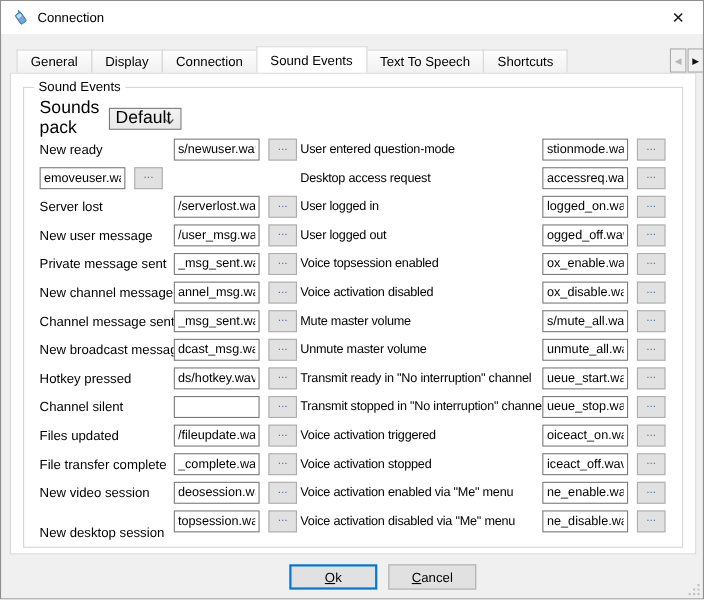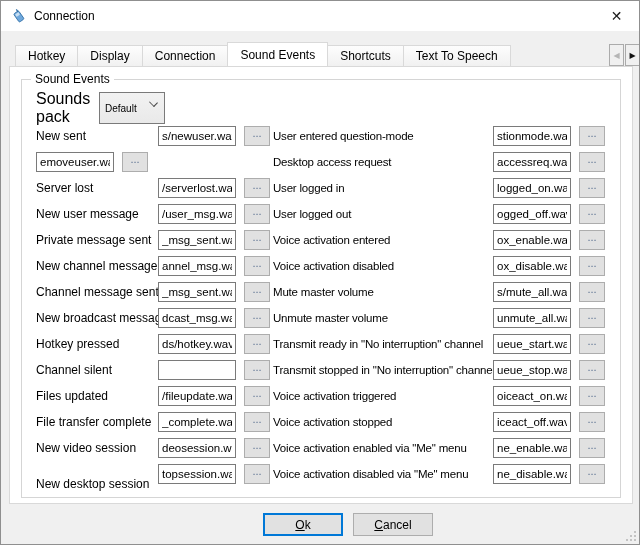--- a/index.html
+++ b/index.html
@@ -31,23 +31,23 @@
   #tab-scroll-right { left:624px; color:#111; }
   
   .page { position:absolute; left:8px; top:65px; width:624px; height:438px;
     background:#fff; border:1px solid #d9d9d9; z-index:1; }
   .groupbox { position:absolute; left:20px; top:78px; width:600px; height:419px;
     border:1px solid #d5d5d5; z-index:2; }
   .group-legend { position:absolute; left:9px; top:-8px; background:#fff; padding:0 4px; font-size:12px; }
   
   .soundpack-row { position:absolute; left:35px; top:96px; height:22px; display:flex; align-items:center; z-index:2; }
   .soundpack-label { width:63px; font-size:16px; }
-  .combo { width:66px; height:32px; border:1px solid #7a7a7a;
-    background:linear-gradient(#f2f2f2,#e9e9e9); display:flex; align-items:center;
-    padding-left:5px; position:relative; font-size:10px; }
+  .combo { width:66px; height:20px; border:1px solid #7a7a7a;
+    background:linear-gradient(#f2f2f2,#e9e9e9); display:flex; align-items:flex-start;
+    padding-left:5px; position:relative; font-size:16px; }
   .combo .chev { position:absolute; right:7px; top:6px; width:7px; height:7px;
     border-right:1.4px solid #444; border-bottom:1.4px solid #444; transform:rotate(45deg) scale(1,0.8); }
   
   .col { position:absolute; top:122px; display:flex; flex-direction:column; z-index:2; }
   #left-col { left:35px; width:234px; }
   #right-col { left:272px; width:332px; }
   .frow { height:26px; display:flex; align-items:center; }
   .flabel { white-space:nowrap; overflow:hidden; font-size:12px; flex:none; }
   #right-col .flabel { font-size:11.5px; letter-spacing:-0.2px; }
   .ftext { flex:none; width:78px; height:20px; border:1px solid #7a7a7a; background:#fff;
@@ -79,47 +79,47 @@
         <rect x="5.2" y="3.5" width="6" height="10" rx="1.2" fill="#6fa8dc" stroke="#2e6da4" stroke-width="0.8"></rect>
         <rect x="6.2" y="4.6" width="4" height="3" rx="0.5" fill="#c9dff2"></rect>
         <rect x="9.6" y="1.2" width="1.2" height="3" fill="#2e6da4"></rect>
       </g>
     </svg>
     <span class="title-text">Connection</span>
     <button class="close-btn">✕</button>
   </div>
 
   <div class="tabstrip">
-      <div class="tab">Hotkey</div>
+      <div class="tab">General</div>
       <div class="tab">Display</div>
       <div class="tab">Connection</div>
       <div class="tab active">Sound Events</div>
+      <div class="tab">Text To Speech</div>
       <div class="tab">Shortcuts</div>
-      <div class="tab">Text To Speech</div>
     </div>
   <button class="tab-scroll" id="tab-scroll-left">◀</button>
   <button class="tab-scroll" id="tab-scroll-right">▶</button>
 
   <div class="page"></div>
 
   <div class="groupbox">
     <span class="group-legend">Sound Events</span>
   </div>
 
   <div class="soundpack-row">
     <span class="soundpack-label">Sounds pack</span>
     <div class="combo">
       <span>Default</span>
       <span class="chev"></span>
     </div>
   </div>
 
   <div class="col" id="left-col">
       <div class="frow">
-        <span class="flabel" style="width: 122px;">New sent</span>
+        <span class="flabel" style="width: 122px;">New ready</span>
         <input type="text" class="ftext" value="s/newuser.wav" style="">
         <button class="fbrowse">...</button>
       </div>
       <div class="frow">
         <input type="text" class="ftext" value="emoveuser.wav" style="">
         <button class="fbrowse">...</button>
       </div>
       <div class="frow">
         <span class="flabel" style="width: 122px;">Server lost</span>
         <input type="text" class="ftext" value="/serverlost.wav" style="">
@@ -196,21 +196,21 @@
         <span class="flabel" style="width: 220px;">User logged in</span>
         <input type="text" class="ftext" value="logged_on.wav" style="">
         <button class="fbrowse">...</button>
       </div>
       <div class="frow">
         <span class="flabel" style="width: 220px;">User logged out</span>
         <input type="text" class="ftext" value="ogged_off.wav" style="">
         <button class="fbrowse">...</button>
       </div>
       <div class="frow">
-        <span class="flabel" style="width: 220px;">Voice activation entered</span>
+        <span class="flabel" style="width: 220px;">Voice topsession enabled</span>
         <input type="text" class="ftext" value="ox_enable.wav" style="">
         <button class="fbrowse">...</button>
       </div>
       <div class="frow">
         <span class="flabel" style="width: 220px;">Voice activation disabled</span>
         <input type="text" class="ftext" value="ox_disable.wav" style="">
         <button class="fbrowse">...</button>
       </div>
       <div class="frow">
         <span class="flabel" style="width: 220px;">Mute master volume</span>

